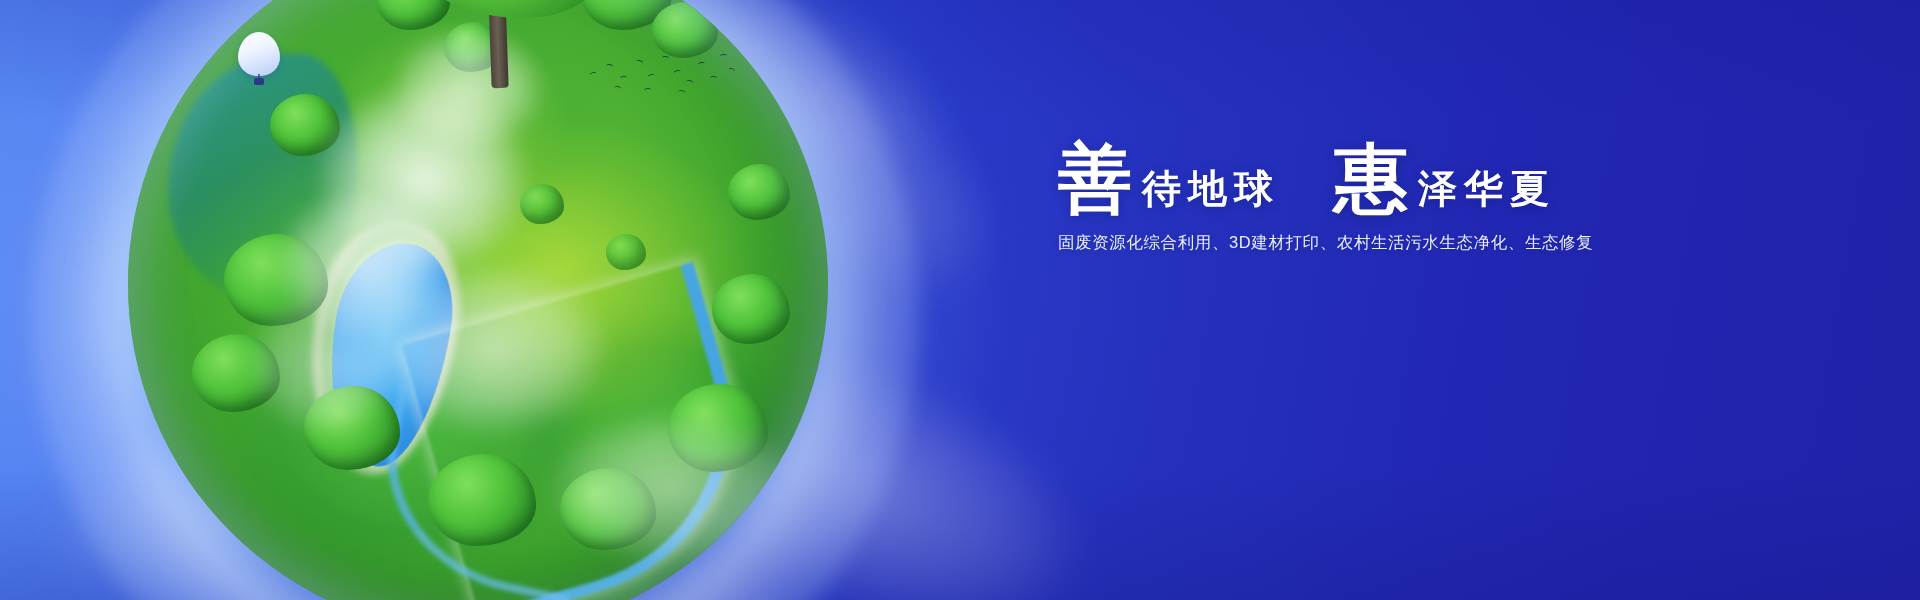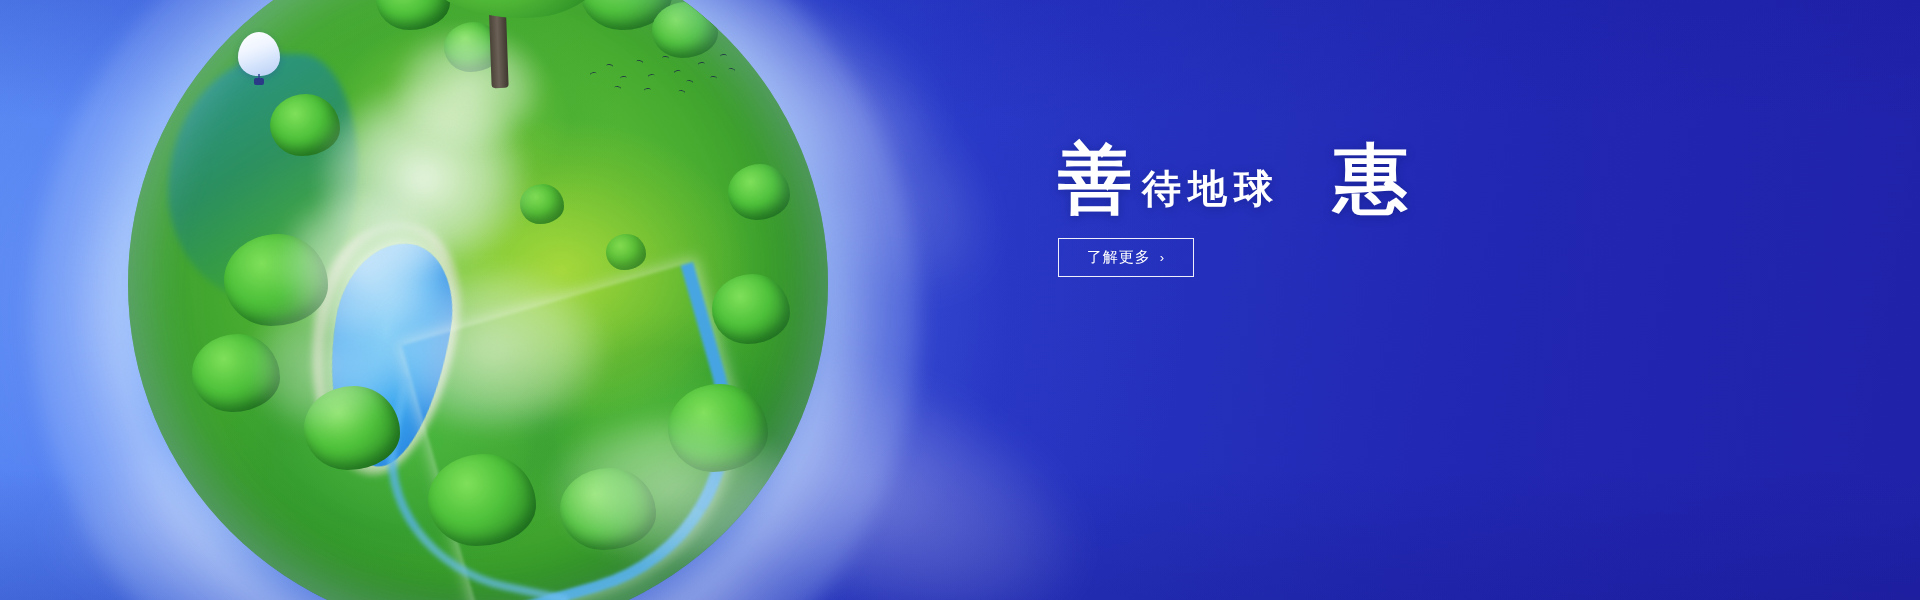--- a/index.html
+++ b/index.html
@@ -408,23 +408,21 @@
     <div class="bird" style="left:92px; top:40px; --r:11deg;"></div>
   </div>
 
   <div class="content">
 
     <div class="headline">
       <span class="hl-big">善</span>
       <span class="hl-small">待地球</span>
       <span class="hl-gap"></span>
       <span class="hl-big">惠</span>
+      <span class="hl-small">泽华夏</span>
     </div>
 
 
-
-    <button class="cta">
-      <span>了解更多</span>
-      <span class="chev">›</span>
-    </button>
+    <div class="desc">固废资源化综合利用、3D建材打印、农村生活污水生态净化、生态修复</div>
+
 
   </div>
 </div>
 
 </body></html>

